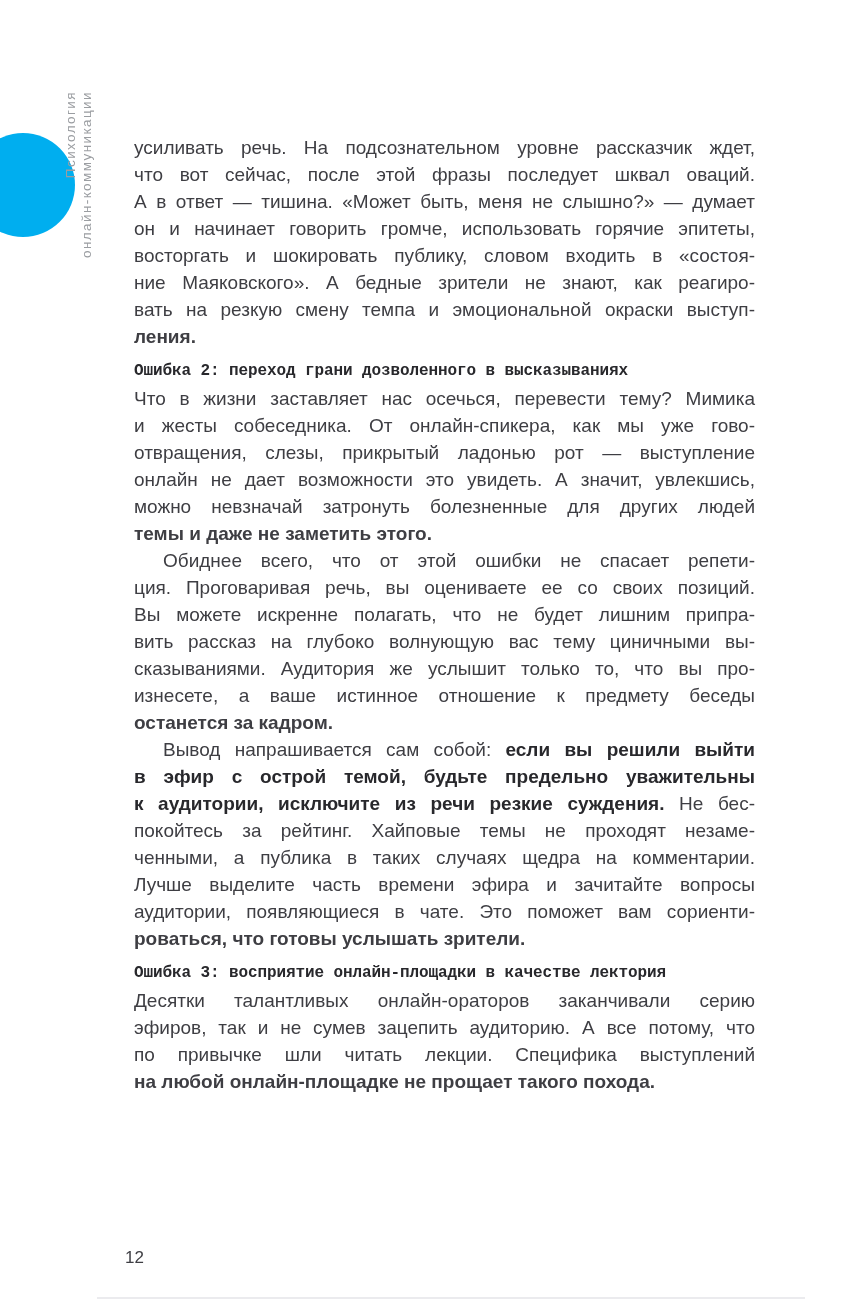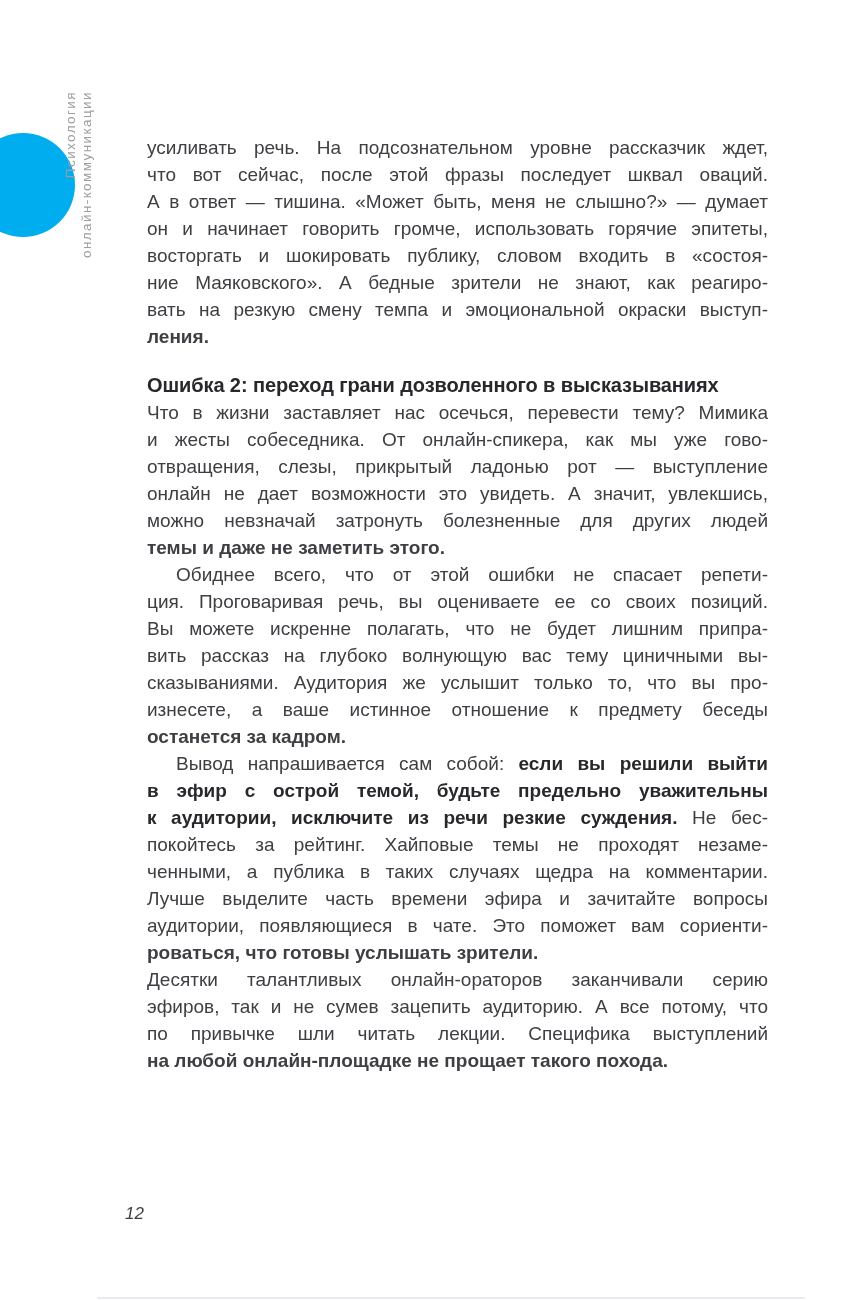--- a/index.html
+++ b/index.html
@@ -20,40 +20,40 @@
     border-radius:50%;background:var(--accent);
   }
   .vlabel{
     position:absolute;left:63px;top:273px;
     transform:rotate(-90deg);transform-origin:0 0;
     width:182px;text-align:right;white-space:nowrap;
     font-size:13.5px;line-height:16px;letter-spacing:1.4px;
     color:var(--sidebar-text);
   }
   .content{
-    position:absolute;left:147px;top:134px;width:621px;
+    position:absolute;left:134px;top:134px;width:621px;
     font-size:19px;line-height:27px;color:var(--body-text);
   }
   .para .line{
     text-align:justify;
     text-align-last:justify;
     -moz-text-align-last:justify;
     height:27px;white-space:normal;
   }
   .para .line.last{text-align-last:left;font-weight:bold;-moz-text-align-last:left;}
   .para.indent .line:first-child{text-indent:29px;}
   .heading{
     font-weight:bold;color:var(--heading-text);
-    font-size:20px;line-height:27px;margin-top:22px;
-    white-space:nowrap;letter-spacing:-0.1px;
+    font-size:16px;line-height:27px;margin-top:8px;
+    white-space:nowrap;letter-spacing:-0.1px;font-family:Liberation Mono, monospace;
   }
   .para b{font-weight:bold;color:var(--heading-text);}
   .pagenum{
-    position:absolute;left:125px;top:1204px;
-    font-size:17px;color:var(--body-text);font-style:italic;
+    position:absolute;left:125px;top:1248px;
+    font-size:17px;color:var(--body-text);
   }
   .bottom-rule{
     position:absolute;left:97px;top:1297px;width:708px;height:2px;
     background:var(--rule);
   }
 </style>
 </head>
 <body>
 
 <div class="page">
@@ -96,20 +96,21 @@
       <div class="para indent">
         <div class="line"><span>Вывод напрашивается сам собой: </span><b>если вы решили выйти</b></div>
         <div class="line"><b>в эфир с острой темой, будьте предельно уважительны</b></div>
         <div class="line"><b>к аудитории, исключите из речи резкие суждения.</b><span> Не бес-</span></div>
         <div class="line">покойтесь за рейтинг. Хайповые темы не проходят незаме-</div>
         <div class="line">ченными, а публика в таких случаях щедра на комментарии.</div>
         <div class="line">Лучше выделите часть времени эфира и зачитайте вопросы</div>
         <div class="line">аудитории, появляющиеся в чате. Это поможет вам сориенти-</div>
         <div class="line last">роваться, что готовы услышать зрители.</div>
       </div>
+      <div class="heading">Ошибка 3: восприятие онлайн-площадки в качестве лектория</div>
       <div class="para">
         <div class="line">Десятки талантливых онлайн-ораторов заканчивали серию</div>
         <div class="line">эфиров, так и не сумев зацепить аудиторию. А все потому, что</div>
         <div class="line">по привычке шли читать лекции. Специфика выступлений</div>
         <div class="line last">на любой онлайн-площадке не прощает такого похода.</div>
       </div>
     </main>
 
   <div class="pagenum">12</div>
 

